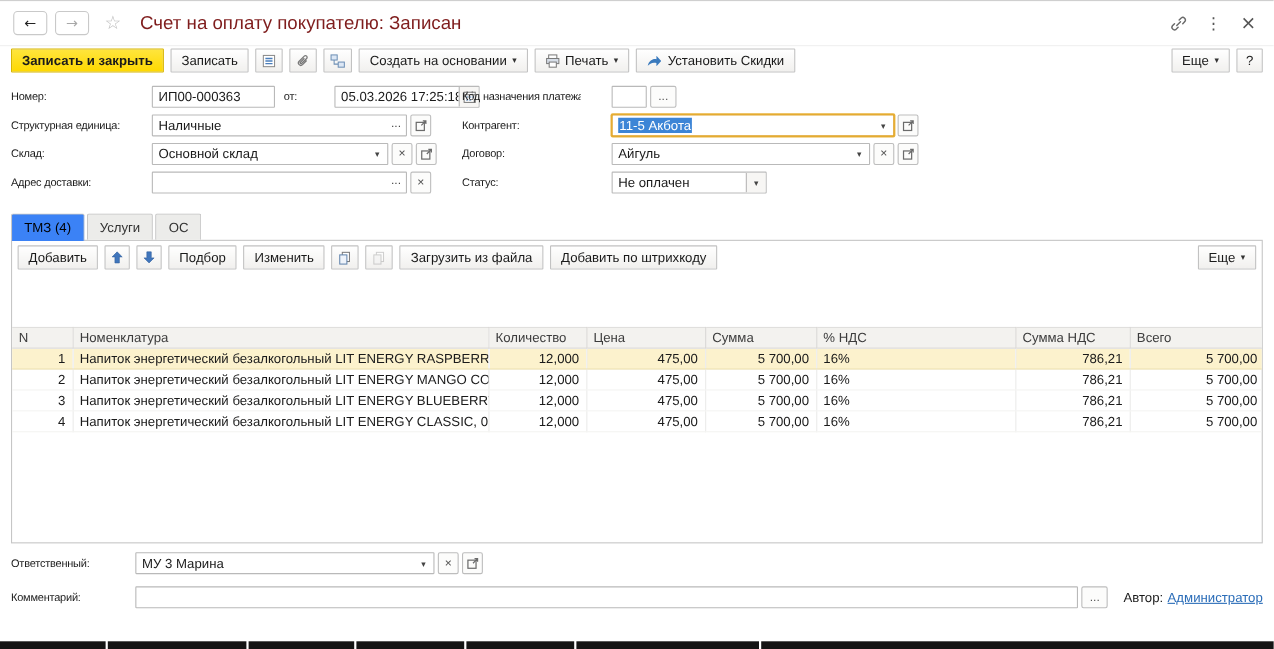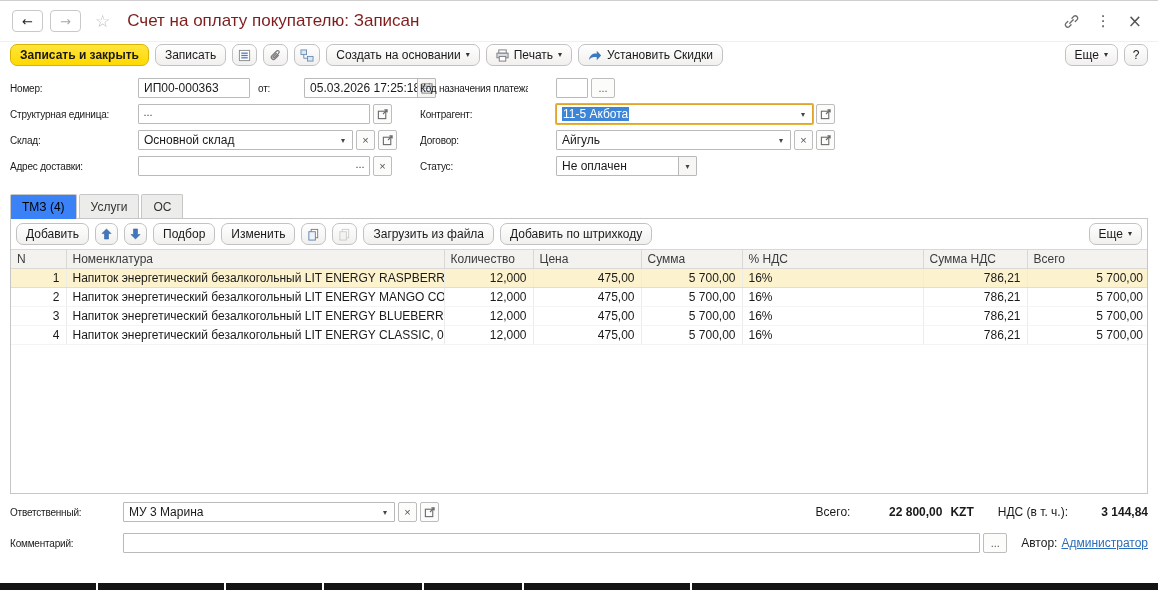--- a/index.html
+++ b/index.html
@@ -12,21 +12,21 @@
   .navbtn{width:31px;height:22px;border:1px solid #c9c9c9;border-radius:4px;background:#fff;display:flex;align-items:center;justify-content:center;cursor:pointer;}
   .navbtn .glyph{font-family:"DejaVu Sans",sans-serif;font-size:13px;color:#222;line-height:1;}
   .navbtn .glyph.dim{color:#a8a8a8;}
   .star{font-family:"DejaVu Sans",sans-serif;font-size:17px;color:#bdbdbd;margin:0 3px 0 7px;cursor:pointer;}
   .title{font-size:17px;font-weight:400;color:#7f1d1d;margin-left:7px;white-space:nowrap;}
   .titlebar-right{margin-left:auto;display:flex;align-items:center;gap:17px;}
   .tb-ic{font-family:"DejaVu Sans",sans-serif;color:#555;font-size:15px;line-height:1;cursor:pointer;display:flex;align-items:center;}
 
   
   .toolbar{display:flex;align-items:center;gap:6px;padding:2px 10px 7px;}
-  .btn{height:22px;display:inline-flex;align-items:center;gap:5px;padding:0 9px;border:1px solid #c2c2c2;border-radius:7px;background:linear-gradient(#ffffff,#f1f0ee);font-size:12px;color:#1a1a1a;cursor:pointer;white-space:nowrap;font-family:inherit;}
+  .btn{height:22px;display:inline-flex;align-items:center;gap:5px;padding:0 9px;border:1px solid #c2c2c2;border-radius:1px;background:linear-gradient(#ffffff,#f1f0ee);font-size:12px;color:#1a1a1a;cursor:pointer;white-space:nowrap;font-family:inherit;}
   .btn.primary{background:linear-gradient(#ffe53d,#ffd900);border-color:#d8b500;font-weight:700;}
   .btn.icon-only{padding:0 5px;}
   .btn.square{width:24px;justify-content:center;padding:0;}
   .caret{font-family:"DejaVu Sans",sans-serif;font-size:8px;color:#333;line-height:1;}
   .spacer{flex:1;}
 
   
   .form{display:flex;padding:2px 10px 0;}
   .form-left{width:410px;flex:none;}
   .form-right{flex:1;}
@@ -42,21 +42,21 @@
   .combo .infield.bordered{border-left:1px solid #b9b9b9;background:#f7f6f4;}
   .combo.focused{border-color:#e0a42b;box-shadow:0 0 0 1px #e9b33a;}
   .selection{background:#3d85d6;color:#fff;padding:4px 1px;}
   .sbtn{height:20px;min-width:19px;margin-left:3px;border:1px solid #bdbdbd;border-radius:2px;background:#fcfcfb;display:inline-flex;align-items:center;justify-content:center;color:#555;font-size:11px;cursor:pointer;font-family:inherit;}
   .link{color:#2b6db8;text-decoration:underline;cursor:pointer;font-size:12px;white-space:nowrap;}
 
   
   .tabs{display:flex;gap:2px;padding:0 10px;margin-top:15px;position:relative;z-index:2;}
   .tab{height:24px;display:flex;align-items:center;padding:0 11px;border:1px solid #c6c6c6;border-bottom:none;background:#ececea;border-radius:2px 2px 0 0;font-size:12px;color:#333;cursor:pointer;}
   .tab.active{background:#3b82f6;margin-bottom:-1px;height:25px;color:#000;}
-  .content-box{margin:0 10px;border:1px solid #c6c6c6;background:#fff;height:276px;position:relative;z-index:1;display:flex;flex-direction:column;}
+  .content-box{margin:0 10px;border:1px solid #c6c6c6;background:#fff;height:276px;position:relative;z-index:1;display:flex;flex-direction:column;gap:48px;}
   .items-toolbar{display:flex;align-items:center;gap:6px;padding:4px 5px;}
   .table-wrap{flex:1;overflow:hidden;}
   .items-table{width:100%;border-collapse:collapse;table-layout:fixed;}
   .items-table th{height:19px;background:#f3f2ef;border:1px solid #d9d8d5;font-weight:400;font-size:12px;color:#3c3c3c;padding:0 6px;text-align:left;white-space:nowrap;overflow:hidden;}
   .items-table th:first-child{border-left:none;}
   .items-table th:last-child{border-right:none;}
   .items-table td{height:19px;font-size:12px;padding:0 6px;border-right:1px solid #ececea;border-bottom:1px solid #f4f4f2;white-space:nowrap;overflow:hidden;}
   .items-table td:last-child{border-right:none;}
   .items-table tr.selected td{background:#fcf2cd;border-bottom-color:#ecdfb0;}
 
@@ -189,20 +189,21 @@
                   <rect x="3" y="9" width="2" height="1.5"></rect>
                   <rect x="6" y="9" width="2" height="1.5"></rect>
                 </g>
               </svg>
             </span>
         </div>
       </div>
       <div class="frow">
         <span class="lbl lbl-l">Структурная единица:</span>
         <div class="combo" style="width:232px">
+          <span class="val">Наличные</span>
           <span class="infield dots">...</span>
         </div>
         <button class="sbtn">
             <span>
               <svg width="12" height="12" viewBox="0 0 13 13" fill="none" stroke="#6b6b6b" stroke-width="1.2">
                 <rect x="1.5" y="3.5" width="8" height="8"></rect>
                 <path d="M6.5 6.5L11 2M8 2h3v3"></path>
               </svg>
             </span>
           </button>
@@ -425,27 +426,20 @@
         <span>×</span>
       </button>
     <button class="sbtn">
         <span>
           <svg width="12" height="12" viewBox="0 0 13 13" fill="none" stroke="#6b6b6b" stroke-width="1.2">
             <rect x="1.5" y="3.5" width="8" height="8"></rect>
             <path d="M6.5 6.5L11 2M8 2h3v3"></path>
           </svg>
         </span>
       </button>
-    <div class="totals">
-      <span class="tlabel">Всего:</span>
-      <span class="tvalue total">22 800,00</span>
-      <span class="currency">KZT</span>
-      <span class="tlabel" style="margin-left:24px">НДС (в т. ч.):</span>
-      <span class="tvalue vat">3 144,84</span>
-    </div>
   </div>
 
   <div class="footer-row second">
     <span class="lbl" style="width:85px">Комментарий:</span>
     <div class="combo" style="flex:1">
       <span class="val"></span>
     </div>
     <button class="sbtn" style="min-width:24px">
         <span>...</span>
       </button>

